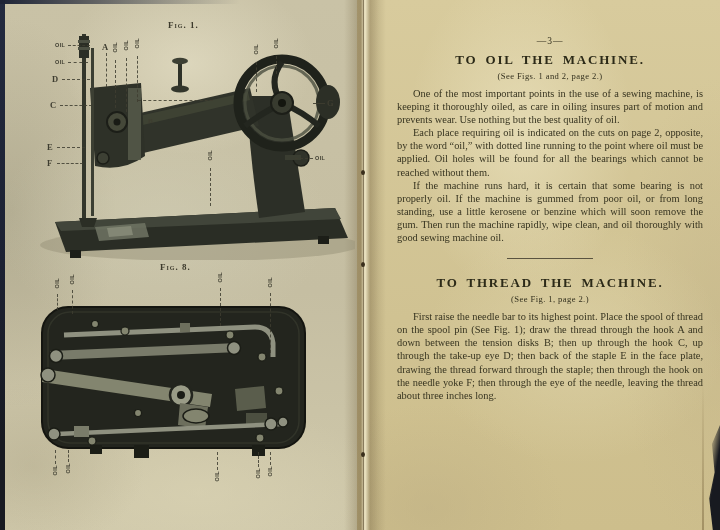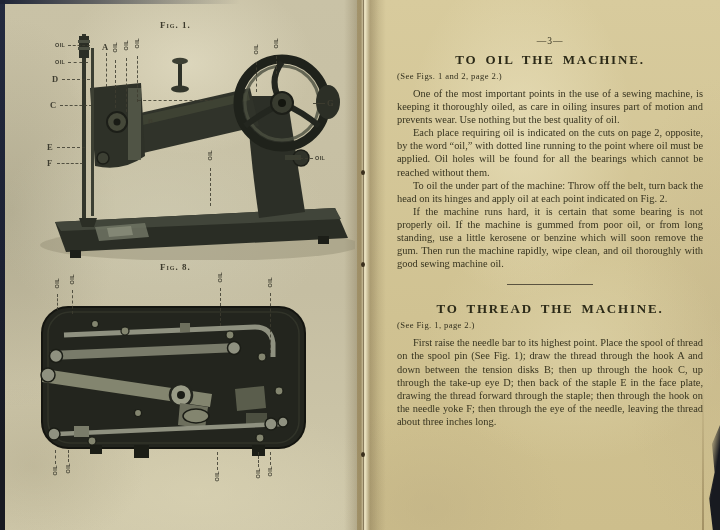--- a/index.html
+++ b/index.html
@@ -59,34 +59,34 @@
   .ldr-v{position:absolute;width:0;border-left:1px dashed rgba(62,61,48,.85);z-index:4;}
   .ldr-h{position:absolute;height:0;border-top:1px dashed rgba(62,61,48,.85);z-index:4;}
   .ldr-s{position:absolute;height:0;border-top:1px solid rgba(62,61,48,.9);z-index:4;}
   .figsvg{position:absolute;z-index:3;}
 
   
   #text-col{position:absolute;left:397px;top:36px;width:306px;color:#33301e;}
   .pagenum{text-align:center;font:400 9.5px "Liberation Serif",serif;letter-spacing:1px;margin:0 0 6px 0;}
   h1.sect{margin:0 0 3px 0;text-align:center;font:700 13px "Liberation Serif",serif;
     letter-spacing:1.8px;word-spacing:3px;color:#2c2a18;}
-  .subhead{text-align:left;font:400 8.6px "Liberation Serif",serif;letter-spacing:.4px;margin:0 0 6px 0;}
+  .subhead{text-align:center;font:400 8.6px "Liberation Serif",serif;letter-spacing:.4px;margin:0 0 6px 0;}
   .body-par{margin:0;font:400 10.4px/13.1px "Liberation Serif",serif;text-align:justify;
     text-indent:16px;color:#373420;}
   .divider{width:86px;margin:14px auto 16px auto;border:0;border-top:1px solid #5a5340;}
 </style>
 </head>
 <body>
 
 <div id="canvas">
 
   <div id="left-page" class="page"></div>
   <div id="right-page" class="page"></div>
 
-  <div class="fig-caption" style="left:160px;top:20px;text-align:center;">Fig. 1.</div>
+  <div class="fig-caption" style="left:168px;top:20px;text-align:center;">Fig. 1.</div>
 
   <svg class="figsvg" style="left:35px;top:30px;" width="320" height="230" viewBox="0 0 320 230">
 
     <ellipse cx="165" cy="215" rx="160" ry="16" fill="#9a957c" opacity=".55"></ellipse>
 
     <polygon points="20,192 300,178 313,208 31,222" fill="#2a2d25"></polygon>
     <polygon points="20,192 300,178 306,189 26,201" fill="#41453a"></polygon>
     <rect x="35" y="220" width="11" height="8" fill="#1c1e18"></rect>
     <rect x="283" y="206" width="11" height="8" fill="#1c1e18"></rect>
 
@@ -233,21 +233,20 @@
   <div class="lbl oil v" style="left:267px;top:466px;">OIL</div>
 
   <div id="text-col">
     <p class="pagenum">—3—</p>
 
     <h1 class="sect">TO OIL THE MACHINE.</h1>
     <p class="subhead">(See Figs. 1 and 2, page 2.)</p>
 
     <p class="body-par">One of the most important points in the use of a sewing machine, is keeping it thoroughly oiled, as care in oiling insures part of motion and prevents wear.  Use nothing but the best quality of oil.</p>
     <p class="body-par">Each place requiring oil is indicated on the cuts on page 2, opposite, by the word “oil,” with dotted line running to the point where oil must be applied.  Oil holes will be found for all the bearings which cannot be reached without them.</p>
-    <p class="body-par">To oil the under part of the machine:  Throw off the belt, turn back the head on its hinges and apply oil at each point indicated on Fig. 2.</p>
     <p class="body-par">If the machine runs hard, it is certain that some bearing is not properly oil.  If the machine is gummed from poor oil, or from long standing, use a little kerosene or benzine which will soon remove the gum.  Then run the machine rapidly, wipe clean, and oil thoroughly with good sewing machine oil.</p>
 
     <hr class="divider">
 
     <h1 class="sect">TO THREAD THE MACHINE.</h1>
     <p class="subhead">(See Fig. 1, page 2.)</p>
 
     <p class="body-par">First raise the needle bar to its highest point.  Place the spool of thread on the spool pin (See Fig. 1); draw the thread through the hook A and down between the tension disks B; then up through the hook C, up through the take-up eye D; then back of the staple E in the face plate, drawing the thread forward through the staple; then through the hook on the needle yoke F; then through the eye of the needle, leaving the thread about three inches long.</p>
   </div>
 

